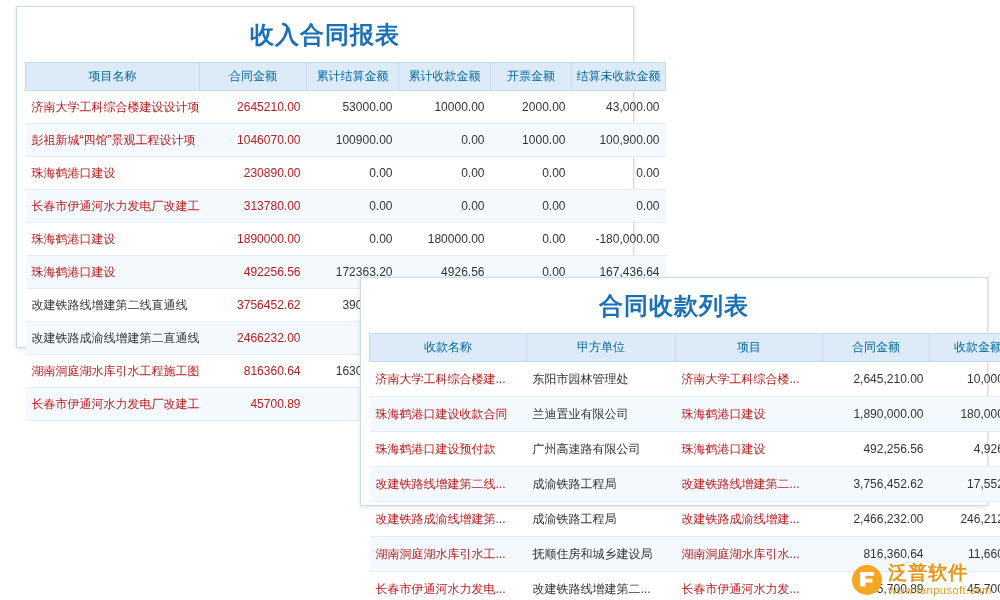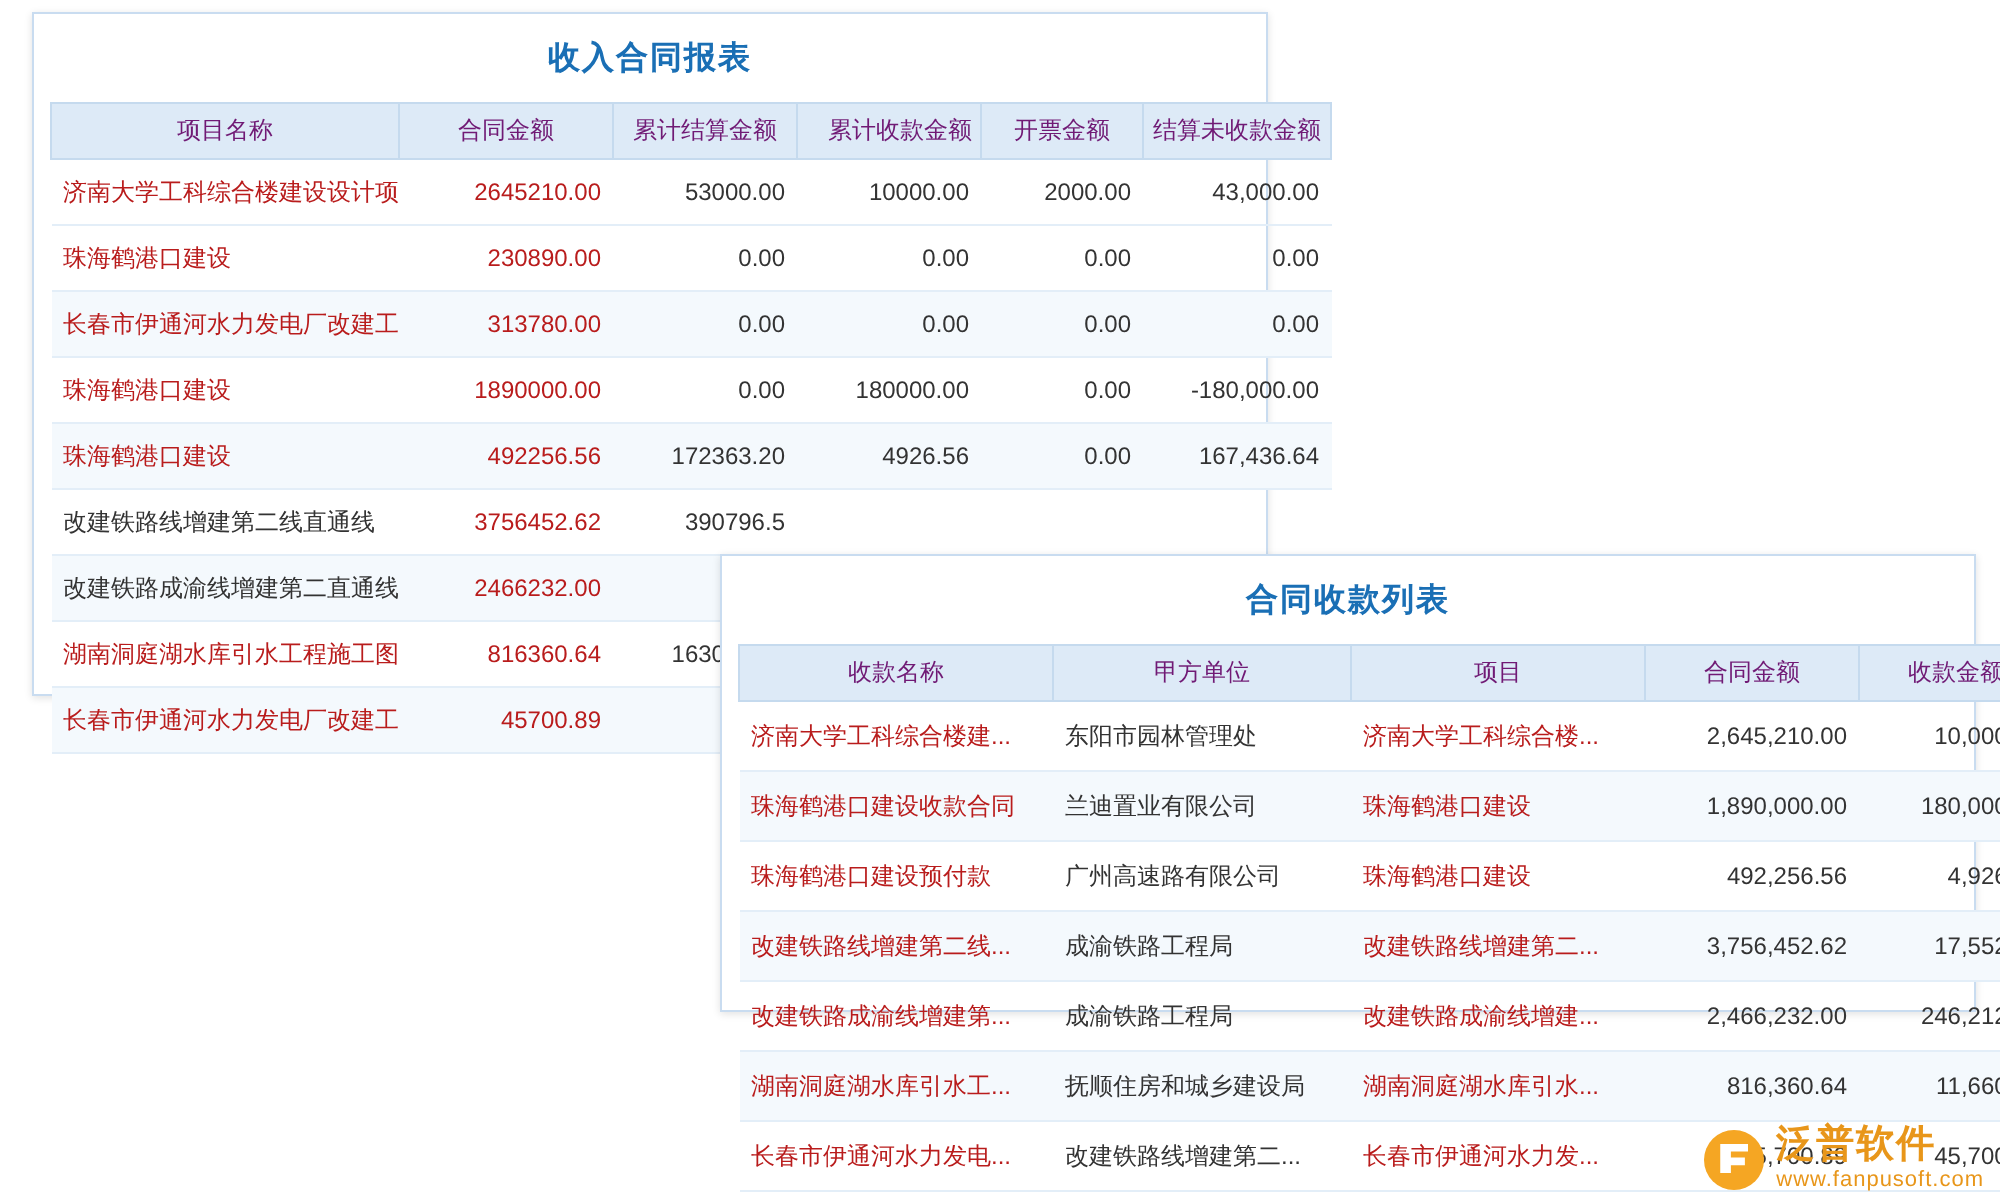--- a/index.html
+++ b/index.html
@@ -18,36 +18,36 @@
   
   .panel {
     position: absolute;
     background: #ffffff;
     border: 1px solid #c9dcf0;
     box-shadow: 0 1px 4px rgba(0,0,0,0.12);
     box-sizing: border-box;
   }
   .panel-title {
     text-align: center;
-    font-size: 16px;
+    font-size: 24px;
     font-weight: bold;
     color: #1a6fb5;
     padding: 12px 0 11px 0;
     background: #ffffff;
     letter-spacing: 1px;
   }
 
   table {
     border-collapse: collapse;
     width: 100%;
     table-layout: fixed;
   }
   th {
     background: #ddeaf7;
-    color: #701a75;
+    color: #0369a1;
     font-size: 12px;
     font-weight: normal;
     border: 1px solid #c5daee;
     padding: 6px 4px;
     text-align: center;
     line-height: 15px;
   }
   td {
     font-size: 12px;
     border-bottom: 1px solid #e3eef8;
@@ -76,21 +76,21 @@
     top: 6px;
     width: 618px;
     height: 342px;
   }
   #report-panel .tbl-wrap {
     padding: 0 8px 0 8px;
   }
   #report-panel th:nth-child(1) { width: 165px; }
   #report-panel th:nth-child(2) { width: 98px; }
   #report-panel th:nth-child(3) { width: 83px; margin-left: 30px; }
-  #report-panel th:nth-child(4) { width: 83px; text-align: right; }
+  #report-panel th:nth-child(4) { width: 83px; }
   #report-panel th:nth-child(5) { width: 72px; }
   #report-panel th:nth-child(6) { width: 85px; margin-top: 16px; }
   #report-panel td { height: 18px; }
 
   
   #receipt-panel {
     left: 360px;
     top: 277px;
     width: 628px;
     height: 229px;
@@ -169,20 +169,28 @@
       </thead>
       <tbody>
         <tr>
           <td class="link">济南大学工科综合楼建设设计项</td>
           <td class="num link">2645210.00</td>
           <td class="num">53000.00</td>
           <td class="num">10000.00</td>
           <td class="num">2000.00</td>
           <td class="num">43,000.00</td>
         </tr>
+        <tr class="alt">
+          <td class="link">彭祖新城“四馆”景观工程设计项</td>
+          <td class="num link">1046070.00</td>
+          <td class="num">100900.00</td>
+          <td class="num">0.00</td>
+          <td class="num">1000.00</td>
+          <td class="num">100,900.00</td>
+        </tr>
         <tr>
           <td class="link">珠海鹤港口建设</td>
           <td class="num link">230890.00</td>
           <td class="num">0.00</td>
           <td class="num">0.00</td>
           <td class="num">0.00</td>
           <td class="num">0.00</td>
         </tr>
         <tr class="alt">
           <td class="link">长春市伊通河水力发电厂改建工</td>

